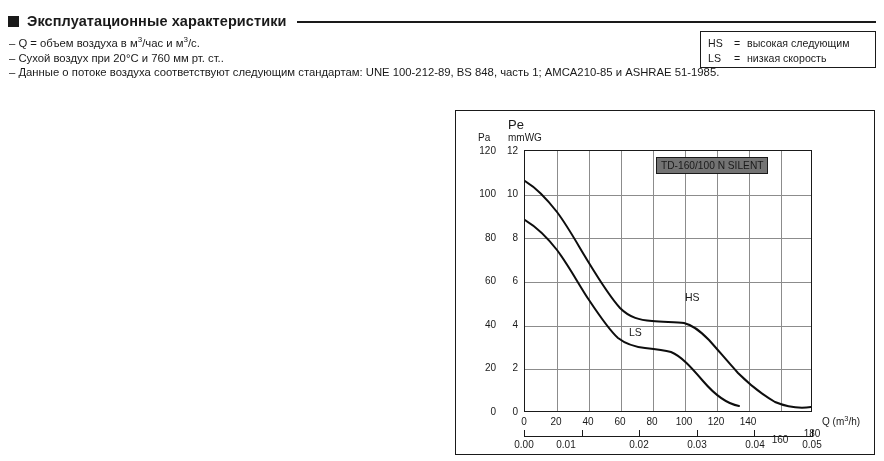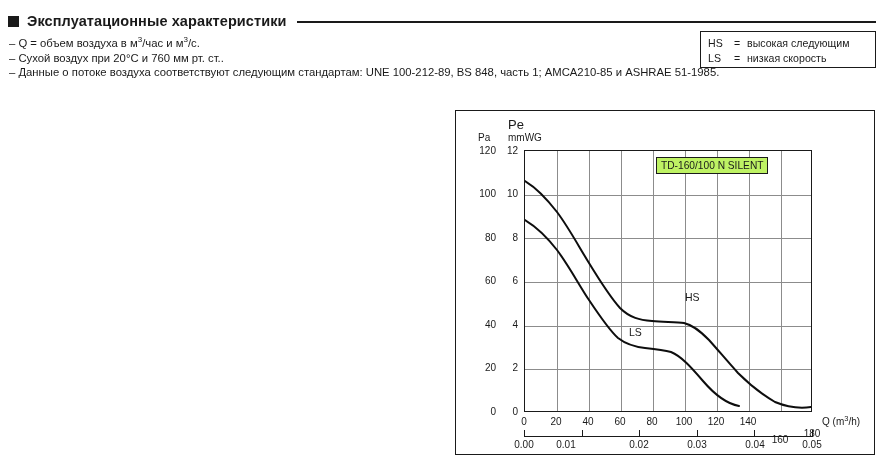--- a/index.html
+++ b/index.html
@@ -72,21 +72,21 @@
   .tick-x{text-align:center;width:30px;}
   .tick-x2{text-align:center;width:40px;}
 
   .axis-q1{position:absolute;font-size:10px;white-space:nowrap;}
   .axis-q2{position:absolute;font-size:10px;white-space:nowrap;margin-top:32px;}
   .axis-q1 sup,.axis-q2 sup{font-size:7.5px;vertical-align:super;line-height:0;}
 
   
   .model-label{
     position:absolute;left:200px;top:46px;
-    border:1px solid #1a1a1a;background:#bef264;
+    border:1px solid #1a1a1a;background:#737373;
     font-size:10.2px;padding:2px 4px 2px 4px;white-space:nowrap;
   }
   .curve-tag{position:absolute;font-size:10.5px;font-weight:normal;}
   svg{display:block;}
 </style>
 </head>
 <body>
 
 <div class="header">
   <div class="hdr-square"></div>

